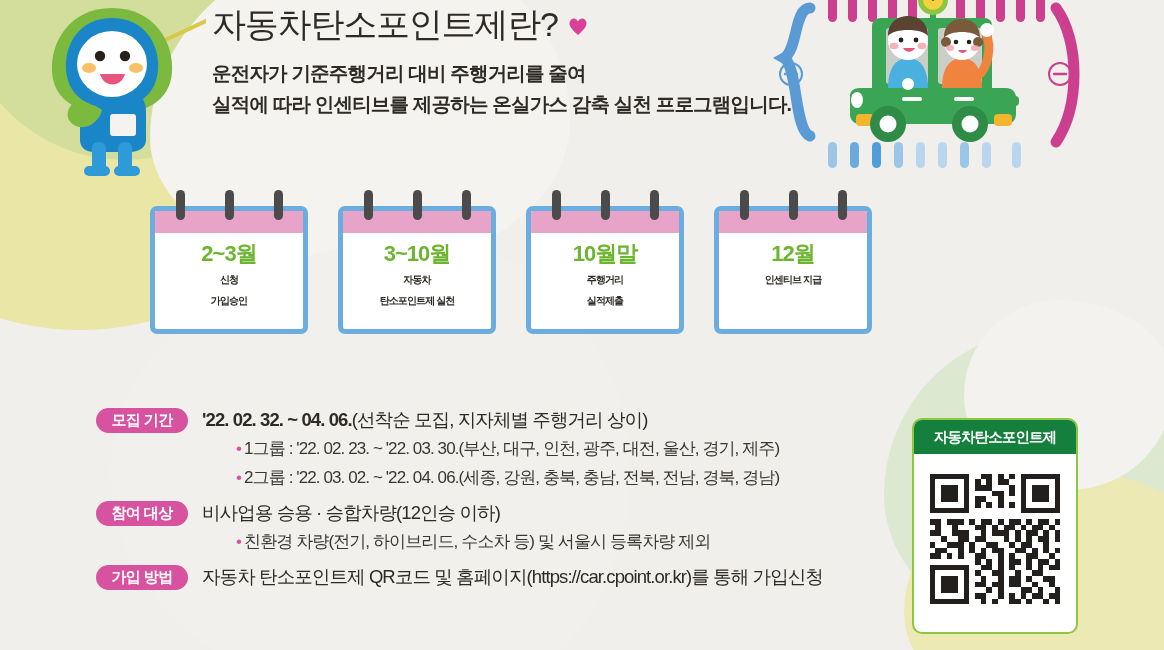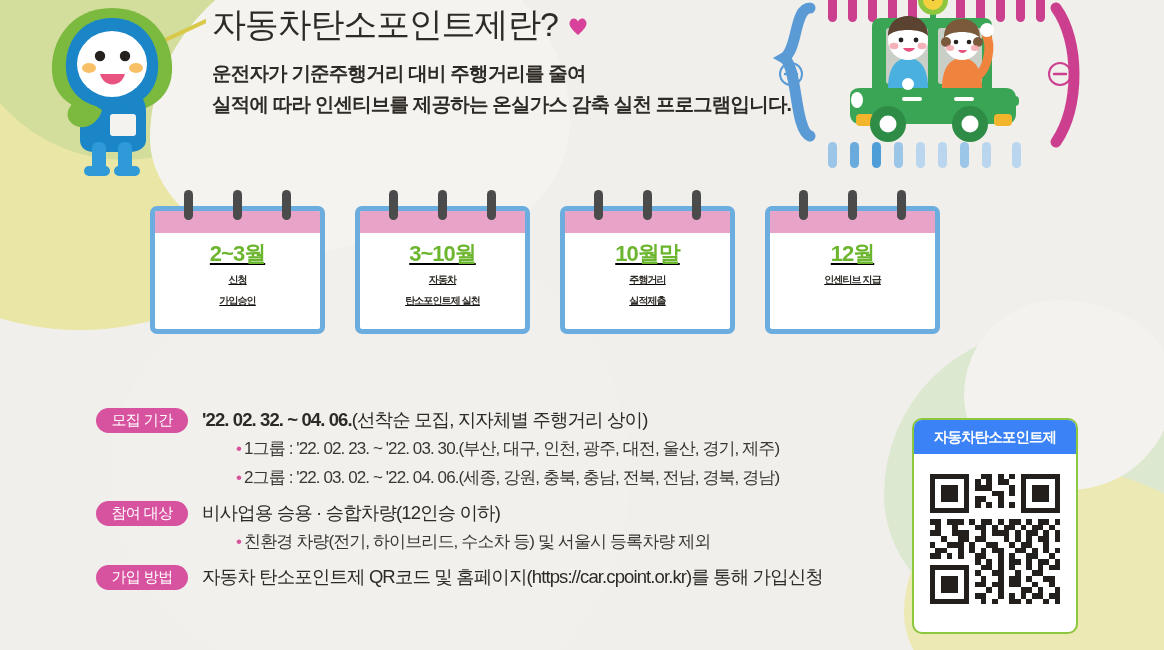--- a/index.html
+++ b/index.html
@@ -58,21 +58,21 @@
     font-weight:bold;letter-spacing:-0.8px;
   }
   .lede div{white-space:nowrap;}
 
   
   .carscene{position:absolute;left:760px;top:-4px;width:404px;height:176px;}
 
   
   .cards{position:absolute;left:150px;top:206px;width:880px;height:140px;
          display:flex;gap:30px;}
-  .card{position:relative;width:175px;text-decoration:underline;}
+  .card{position:relative;width:158px;}
   .rings{position:absolute;top:-16px;left:0;width:100%;height:30px;
          display:flex;justify-content:center;gap:40px;pointer-events:none;}
   .ring{width:9px;height:30px;border-radius:5px;background:#4b4b4b;}
   .card-body{
     border:5px solid #6aadde;border-radius:7px;background:#ffffff;
     overflow:hidden;height:118px;
   }
   .card-top{height:22px;background:#e8a4c8;}
   .card-inner{padding-top:7px;text-align:center;}
   .card-month{
@@ -82,21 +82,21 @@
   .card-desc{
     font-size:10px;color:#2e2b26;line-height:21px;letter-spacing:-0.9px;
     margin-top:2px;font-weight:bold;
   }
 
   
   .info{position:absolute;left:96px;top:406px;width:800px;}
   .info-block{display:flex;align-items:flex-start;margin-bottom:7px;}
   .pill{
     flex:0 0 auto;width:92px;height:25px;border-radius:13px;background:#d8539f;
-    color:#ffffff;font-size:15px;font-weight:normal;letter-spacing:-0.6px;
+    color:#ffffff;font-size:15px;font-weight:bold;letter-spacing:-0.6px;
     display:flex;align-items:center;justify-content:center;margin-top:2px;
   }
   .info-lines{margin-left:14px;}
   .info-main{
     font-size:18.5px;color:#2e2b26;letter-spacing:-0.9px;line-height:28px;
     white-space:nowrap;
   }
   .info-main .strong{font-weight:bold;}
   .sub{
     font-size:17px;color:#3a3733;letter-spacing:-0.9px;line-height:29px;
@@ -104,21 +104,21 @@
   }
   .sub .dot{color:#d8539f;font-size:17px;margin-right:3px;}
 
   
   .qr-card{
     position:absolute;left:912px;top:418px;width:166px;height:216px;
     background:#ffffff;border:2px solid #8dc63f;border-radius:10px;
     overflow:hidden;box-sizing:border-box;
   }
   .qr-head{
-    height:34px;background:#3b82f6;color:#ffffff;font-size:14.5px;
+    height:34px;background:#15803d;color:#ffffff;font-size:14.5px;
     font-weight:bold;letter-spacing:-0.9px;
     display:flex;align-items:center;justify-content:center;
   }
   .qr-img{padding:9px 10px 10px;display:flex;justify-content:center;}
 </style>
 </head>
 <body>
 
 <div class="stage">
 

